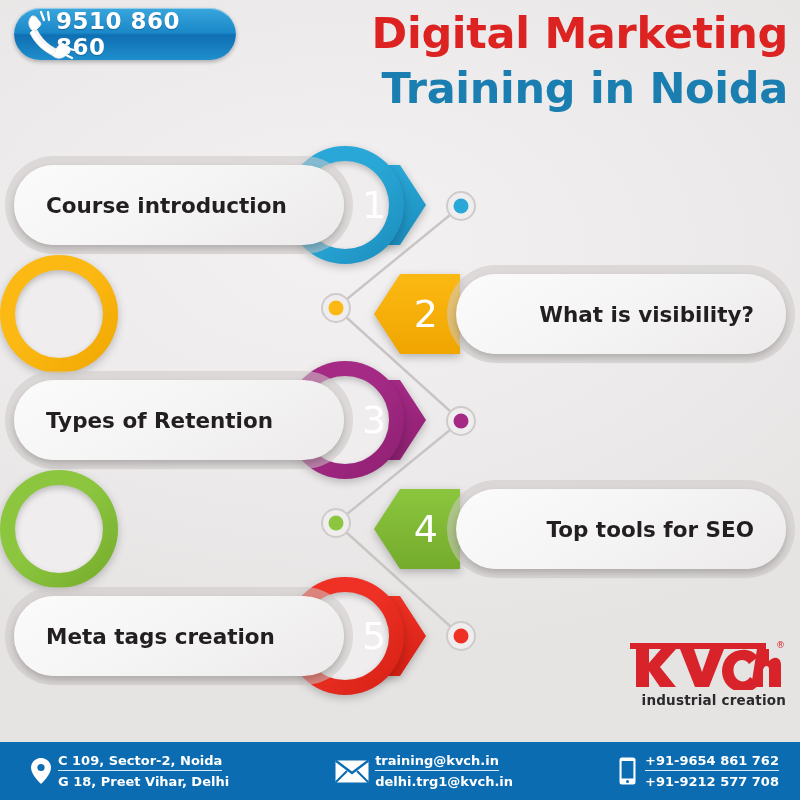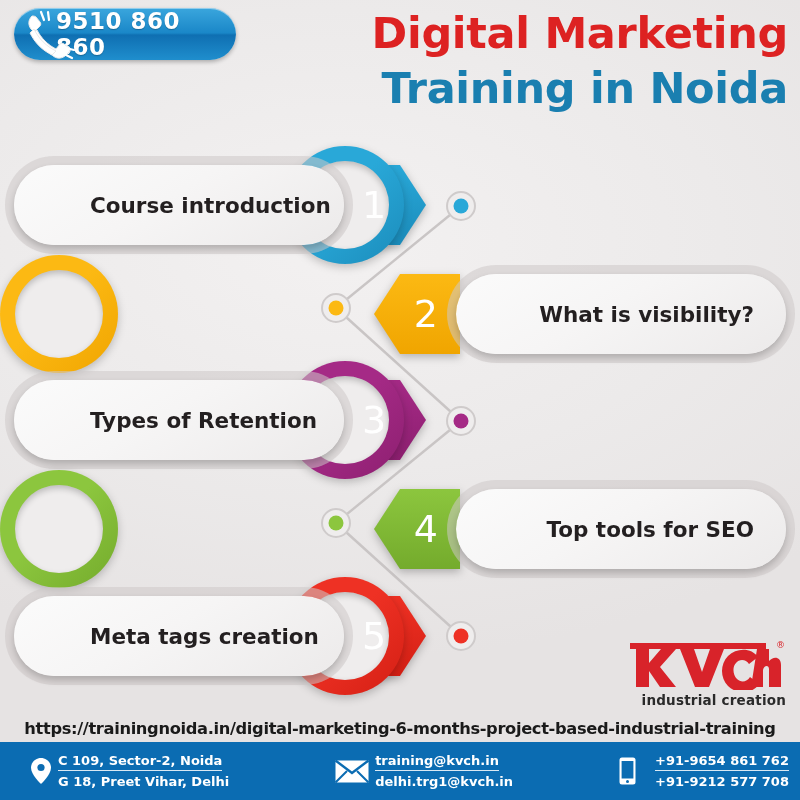--- a/index.html
+++ b/index.html
@@ -61,21 +61,20 @@
             font-size:38px; font-family:"DejaVu Sans", sans-serif; }
   .pill {
     position:absolute; top:19px; height:80px; border-radius:40px;
     background: linear-gradient(150deg,#fbfbfb 0%, #f6f5f5 45%, #eceaea 100%);
     box-shadow: 0 4px 7px rgba(0,0,0,.20), 0 0 0 9px rgba(205,201,201,.55);
     display:flex; align-items:center;
   }
   .pill-label {
     font-weight:bold; font-size:21.5px; color:#231f20; white-space:nowrap;
     font-family:"DejaVu Sans", sans-serif;
-    margin-left:44px;
   }
 
   
   .row-left .pill { left:14px; padding:0 28px 0 32px; }
   .row-left .ring { left:286px; }
   .row-left .hexwrap, .row-left .hexnum { left:340px; }
   .row-left .hexnum { justify-content:flex-start; padding-left:22px; }
 
   
   .row-right .pill { right:14px; padding:0 32px 0 28px; justify-content:flex-end; }
@@ -254,23 +253,20 @@
         <path d="M20 15 h13 v14 l12 -14 h15 l-16 18 16 20 h-16 l-11 -16 v16 h-13z"></path>
         <path d="M64 15 h14 l8 23 8 -23 h14 l-15 38 h-14z"></path>
         <path d="M112 22 c9 -9 24 -8 30 1 l-9 7 c-3 -5 -10 -5 -13 -1 -4 4 -3 12 1 16 4 4 10 3 13 -2 l9 7 c-6 10 -22 11 -31 2 -8 -8 -8 -22 0 -30z"></path>
         <path d="M146 15 h12 v12 c4 -5 12 -5 12 4 v22 h-12 v-18 c0 -4 -5 -4 -6 1 v17 h-12z" transform="translate(-5,0)"></path>
       </g>
       <text x="160" y="14" font-size="9" fill="#d8232a" font-family="DejaVu Sans, sans-serif">®</text>
     </svg>
     <div id="logo-tag">industrial creation</div>
   </div>
 
-  <div id="urlbar">
-    <span id="urltext">https://trainingnoida.in/digital-marketing-6-months-project-based-industrial-training</span>
-  </div>
 
   <div id="footer">
 
     <div class="fcell" style="margin-left:24px;">
       <span class="ficon" style="width:34px;">
         <svg width="20" height="26" viewBox="0 0 20 26">
             <path d="M10 0 C4.5 0 0 4.4 0 9.8 C0 17 10 26 10 26 S20 17 20 9.8 C20 4.4 15.5 0 10 0z" fill="#fff"></path>
             <circle cx="10" cy="9.5" r="3.6" fill="#0b6cb2"></circle>
           </svg>
       </span>
@@ -287,21 +283,21 @@
             <path d="M0.5 0.5 L17 13 L33.5 0.5" fill="none" stroke="#0b6cb2" stroke-width="2.4"></path>
             <path d="M0.5 22.5 L12 11 M33.5 22.5 L22 11" stroke="#0b6cb2" stroke-width="2" fill="none"></path>
           </svg>
       </span>
       <span class="flines">
         <span class="fl1">training@kvch.in</span>
         <span class="fl2">delhi.trg1@kvch.in</span>
       </span>
     </div>
 
-    <div class="fcell" style="margin-left:96px;gap:10px;">
+    <div class="fcell" style="margin-left:96px;">
       <span class="ficon" style="width:36px;">
         <svg width="17" height="28" viewBox="0 0 17 28">
             <rect x="0.5" y="0.5" width="16" height="27" rx="2.5" fill="#fff"></rect>
             <rect x="2.6" y="4" width="11.8" height="17.5" fill="#0b6cb2"></rect>
             <circle cx="8.5" cy="24.5" r="1.5" fill="#0b6cb2"></circle>
           </svg>
       </span>
       <span class="flines">
         <span class="fl1">+91-9654 861 762</span>
         <span class="fl2">+91-9212 577 708</span>

